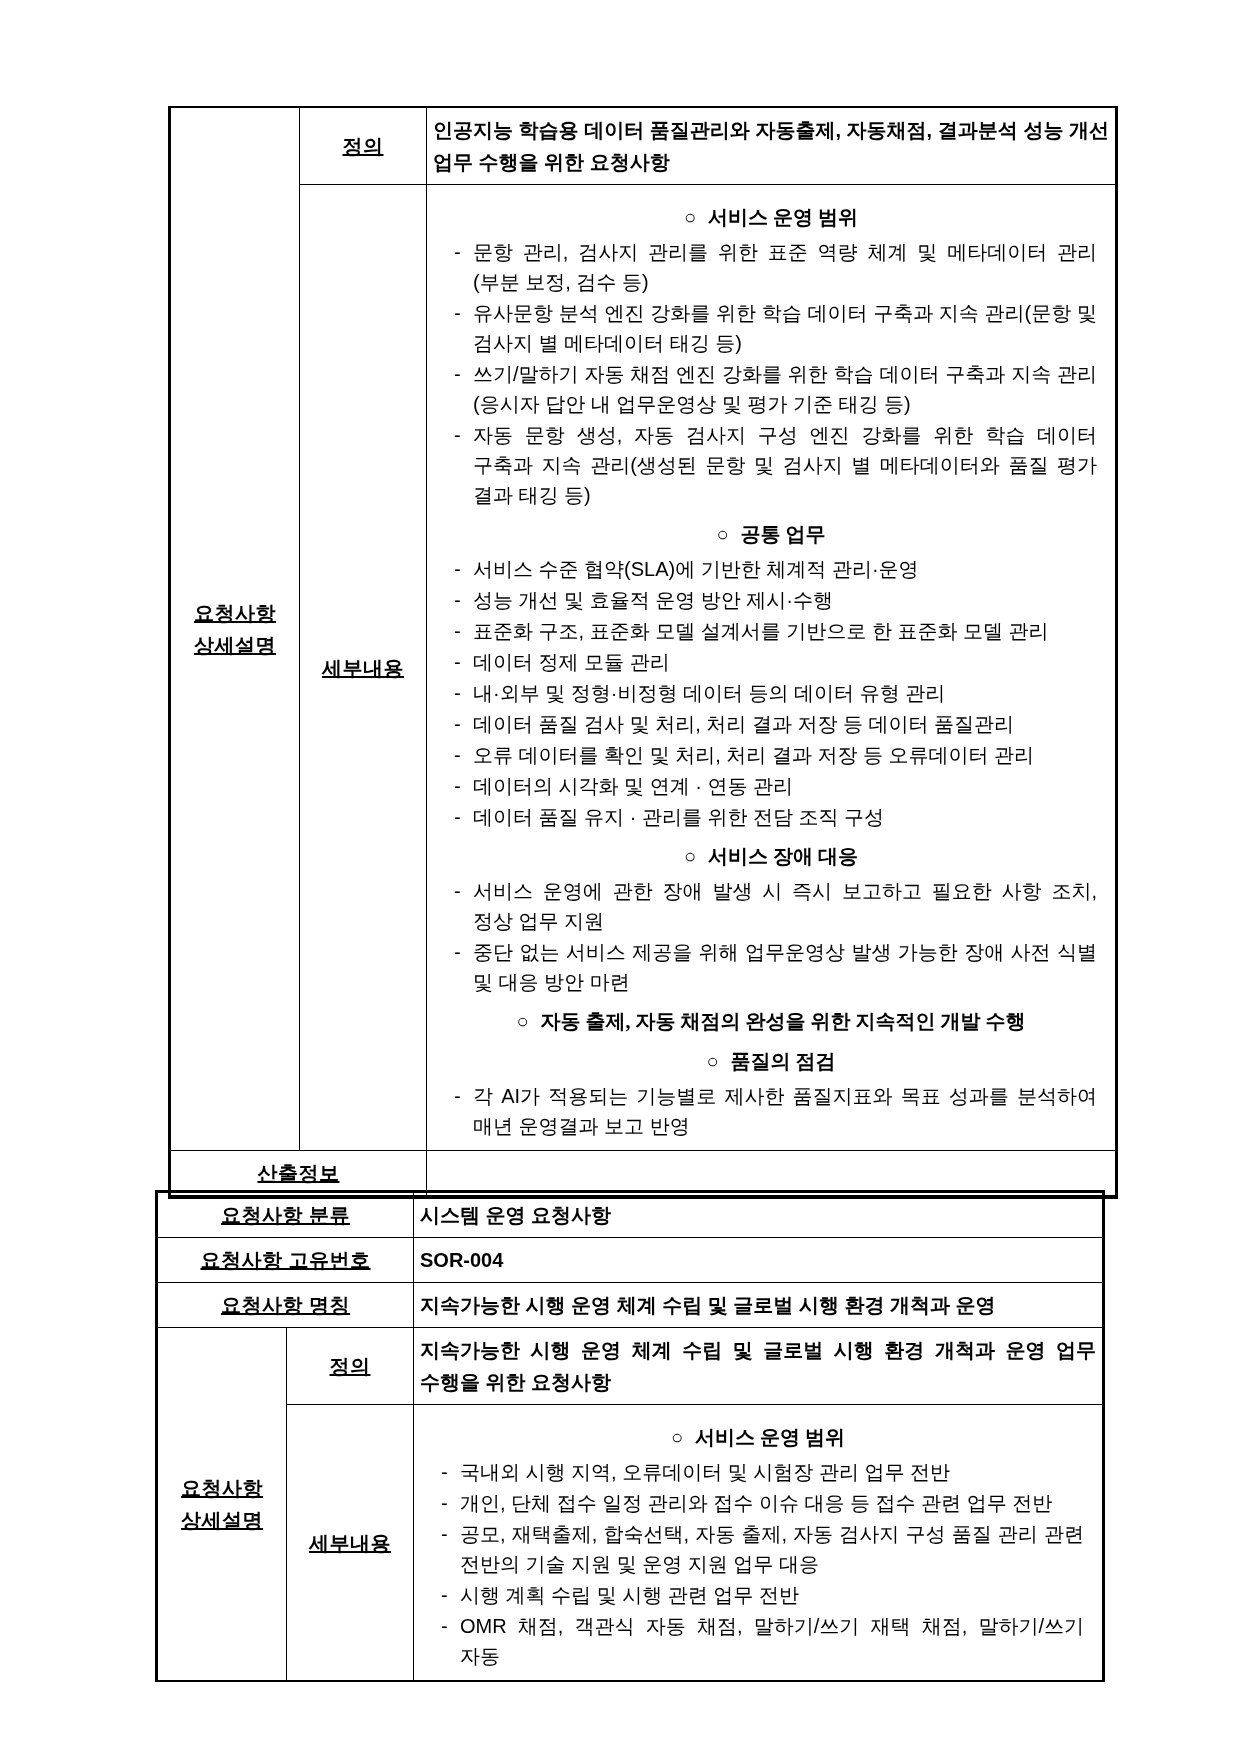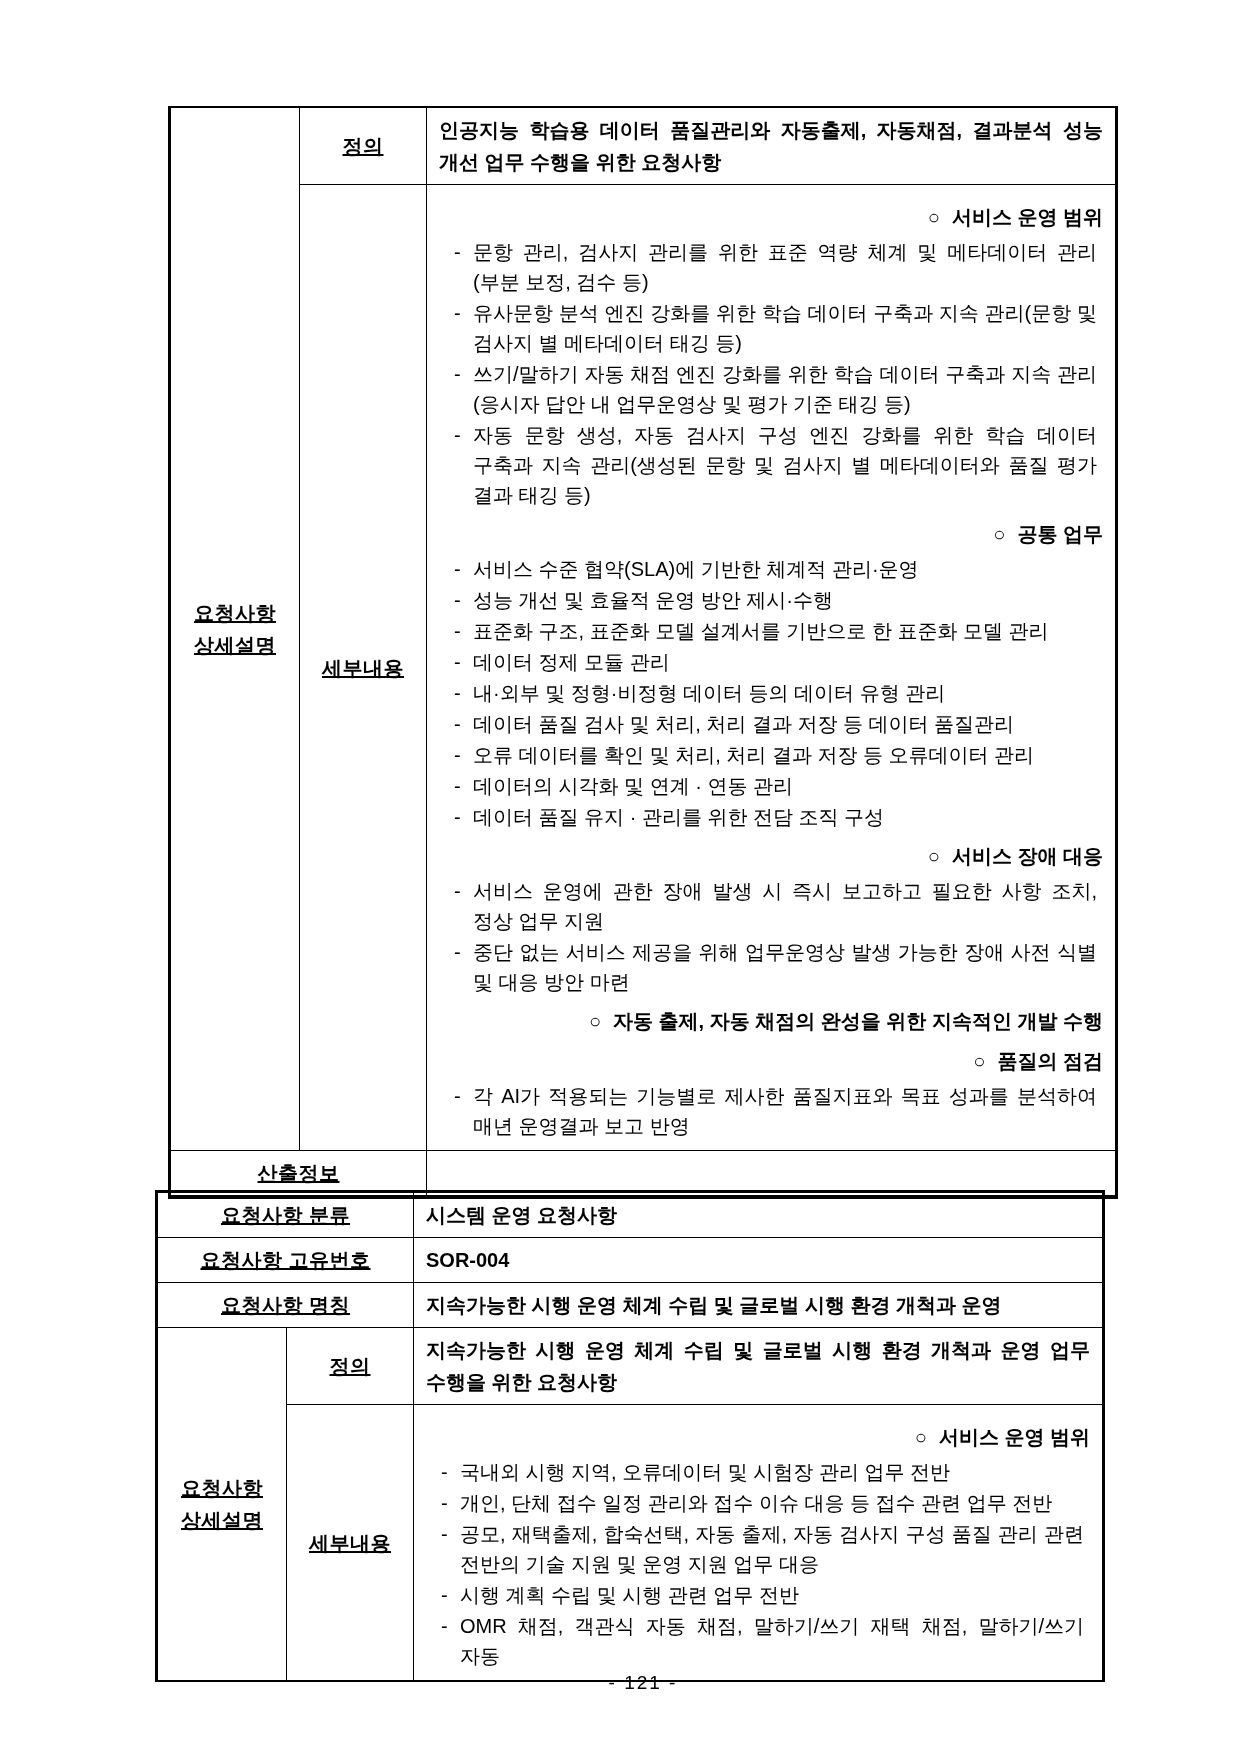--- a/index.html
+++ b/index.html
@@ -13,21 +13,21 @@
   table.doc-table{
     position:absolute;
     border-collapse:collapse;
     table-layout:fixed;
     width:950px;
   }
   .t1{left:168px;top:106px;border:3px solid #000;border-top-width:2px;border-bottom-width:4px;}
   .t2{left:155px;top:1190px;border:3px solid #000;border-bottom-width:2px;}
   td{
     border:1.5px solid #000;
-    padding:6px 12px;
+    padding:6px 6px;
     font-size:20px;
     line-height:32px;
     vertical-align:middle;
     word-break:keep-all;
     overflow:hidden;
   }
   td.lbl{
     text-align:center;
     font-weight:700;
     padding:6px 10px;
@@ -41,21 +41,22 @@
   .t2 tr.hdr-row{height:43px;}
   .t2 tr.def-row{height:72px;}
   td.detail{vertical-align:top;padding:8px 12px 8px 0;}
   
   .sec{
     position:relative;
     padding-left:12px;
     font-weight:700;
     line-height:32px;
     margin:8px 0 4px 0;
-    text-align:right;
+    text-align:center;
+    font-family:Liberation Serif, serif;
   }
   .sec .marker{font-weight:400;margin-right:12px;font-size:20px;}
   .bullet{
     position:relative;
     padding-left:46px;
     padding-right:6px;
     line-height:30px;
     margin:1px 0;
     text-align:justify;
   }
@@ -189,15 +190,14 @@
               <div class="bullet"><span class="marker">-</span><span>개인, 단체 접수 일정 관리와 접수 이슈 대응 등 접수 관련 업무 전반</span></div>
               <div class="bullet"><span class="marker">-</span><span>공모, 재택출제, 합숙선택, 자동 출제, 자동 검사지 구성 품질 관리 관련 전반의 기술 지원 및 운영 지원 업무 대응</span></div>
               <div class="bullet"><span class="marker">-</span><span>시행 계획 수립 및 시행 관련 업무 전반</span></div>
               <div class="bullet"><span class="marker">-</span><span>OMR 채점, 객관식 자동 채점, 말하기/쓰기 재택 채점, 말하기/쓰기 자동</span></div>
             </div>
         </td>
       </tr>
     </tbody>
   </table>
 
-  <div class="footer">- 121 -</div>
 
 </div>
 
 </body></html>

